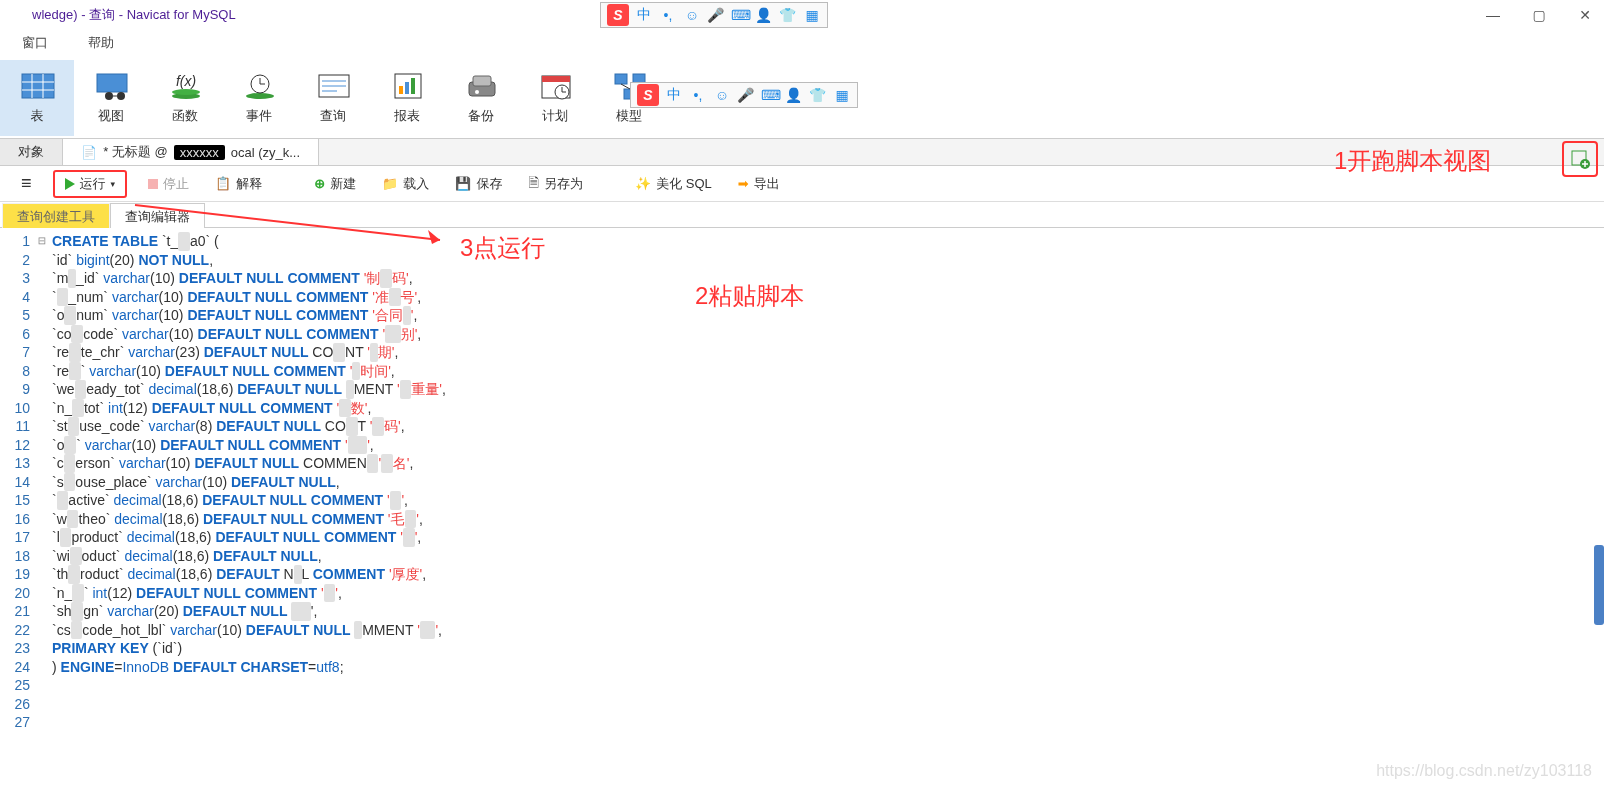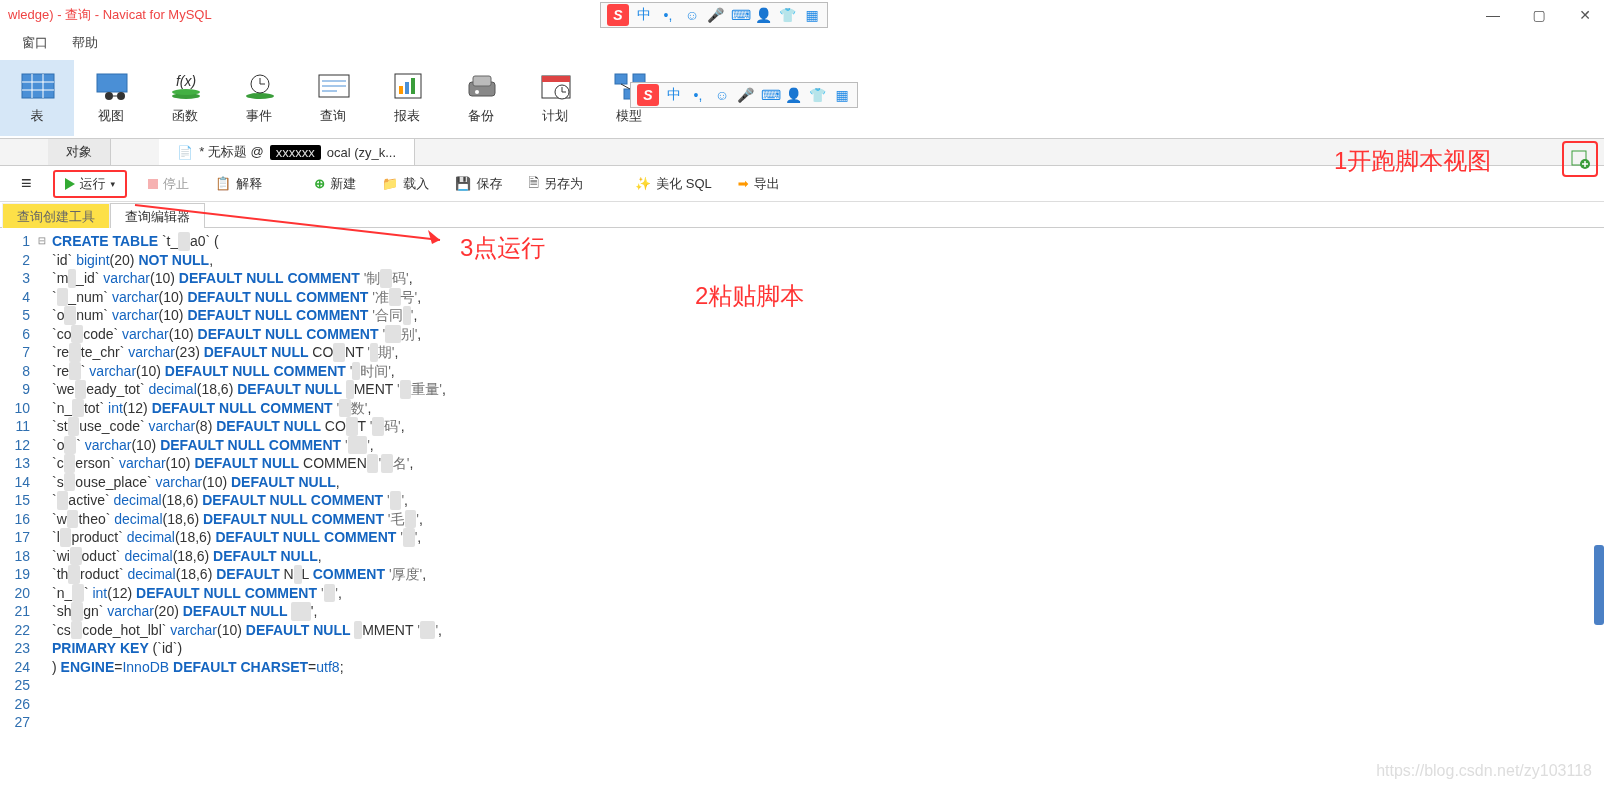--- a/index.html
+++ b/index.html
@@ -1,53 +1,53 @@
 <!DOCTYPE html>
 <html><head>
 <meta charset="utf-8">
 <style>
 * { margin:0; padding:0; box-sizing:border-box; font-family:"Microsoft YaHei","Segoe UI",Arial,sans-serif; }
 body { background:#fff; font-size:13px; color:#333; width:1604px; height:788px; overflow:hidden; position:relative; }
 .titlebar { height:30px; display:flex; align-items:center; justify-content:space-between; padding:0 8px; background:#fff; position:relative; }
-.titlebar .title { color:#ef4444; font-size:13px; }
+.titlebar .title { color:#4c1d95; font-size:13px;margin-left:24px; }
 .ime-bar { position:absolute; left:600px; top:2px; height:26px; border:1px solid #bbb; background:#f9f9f9; display:flex; align-items:center; gap:6px; padding:0 6px; font-size:14px; }
 .ime-bar2 { position:absolute; left:630px; top:82px; height:26px; border:1px solid #bbb; background:#f9f9f9; display:flex; align-items:center; gap:6px; padding:0 6px; font-size:14px; z-index:5; }
 .ime-s { width:22px; height:22px; background:#f44; color:#fff; font-weight:bold; display:flex; align-items:center; justify-content:center; border-radius:3px; font-style:italic; }
 .ime-i { width:18px; text-align:center; color:#1e88e5; }
 .winbtns { display:flex; gap:24px; }
 .winbtn { width:22px; height:22px; display:flex; align-items:center; justify-content:center; color:#555; cursor:pointer; font-size:14px; }
-.menubar { height:26px; display:flex; padding:0 22px; gap:24px; align-items:center; color:#444; }
+.menubar { height:26px; display:flex; padding:0 22px; gap:40px; align-items:center; color:#444; }
 .ribbon { height:82px; display:flex; align-items:flex-start; padding:4px 0 0 0; gap:0; }
 .rbtn { width:74px; height:76px; display:flex; flex-direction:column; align-items:center; justify-content:center; gap:6px; cursor:pointer; }
 .rbtn.active { background:#d6e7f7; }
 .rbtn .ic { width:36px; height:30px; display:flex; align-items:center; justify-content:flex-end; }
 .rbtn .lbl { font-size:13px; color:#333; }
 svg { display:block; }
 .doctabs { height:28px; border-top:1px solid #ccc; border-bottom:1px solid #ccc; background:#f4f4f4; display:flex; align-items:stretch; position:relative; }
-.doctab { padding:0 18px; display:flex; align-items:center; gap:6px; border-right:1px solid #ccc; font-size:13px; background:#fff;margin-left:48px; }
+.doctab { padding:0 18px; display:flex; align-items:center; gap:6px; border-right:1px solid #ccc; font-size:13px; background:#fff; }
 .doctab.obj { background:#eaeaea; }
 .blur { background:#000000; color:#e0e0e0; border-radius:2px; padding:0 6px; }
 .newquery { position:absolute; right:6px; top:2px; width:36px; height:36px; border:2px solid #f33; border-radius:4px; display:flex; align-items:center; justify-content:center; }
 .qtoolbar { height:36px; display:flex; align-items:center; padding:0 16px; gap:16px; border-bottom:1px solid #ddd; }
 .qbtn { display:flex; align-items:center; gap:5px; cursor:pointer; font-size:13px; padding:3px 5px; }
 .qbtn.run { border:2px solid #f33; border-radius:3px; padding:3px 10px; }
 .qbtn .tri { width:0; height:0; border-left:10px solid #3a3; border-top:6px solid transparent; border-bottom:6px solid transparent; }
 .qbtn .sq { width:10px; height:10px; background:#e66; }
 .subtabs { height:26px; display:flex; border-bottom:1px solid #ccc; padding-left:2px; }
 .stab { padding:4px 14px; font-size:13px; border:1px solid #ccc; border-bottom:none; background:#fff; position:relative; top:1px; }
 .stab.inactive { background:#fde047; border-color:#f0f0f0; color:#666;text-align:center; }
 .editor { flex:1; display:flex; font-family:Consolas,monospace; font-size:14px; line-height:18.5px; overflow:hidden; }
 .gutter { width:36px; text-align:right; color:#2f6fb0; padding:4px 6px 0 0; background:#fff; }
 .gutter div { height:18.5px; }
 .fold { width:12px; background:#fff; padding-top:4px; }
 .code { padding:4px 0 0 4px; white-space:nowrap; overflow:hidden; }
 .code div { height:18.5px; }
 .kw { color:#1565c0; font-weight:bold; }
 .ty { color:#1565c0; }
-.str { color:#737373; }
+.str { color:#ef4444; }
 .cblur { background:#e1e1e1; color:transparent; display:inline-block; border-radius:2px; }
 .annot { position:absolute; color:#f33; font-size:24px; font-weight:400; pointer-events:none; }
 .arrow { position:absolute; pointer-events:none; }
 .wm { position:absolute; right:12px; bottom:8px; color:#ddd; font-size:16px; }
 .scrollmark { position:absolute; right:0; top:545px; width:10px; height:80px; background:#4b80c5; border-radius:3px; }
 </style>
 </head>
 <body>
 
 <div class="titlebar">

